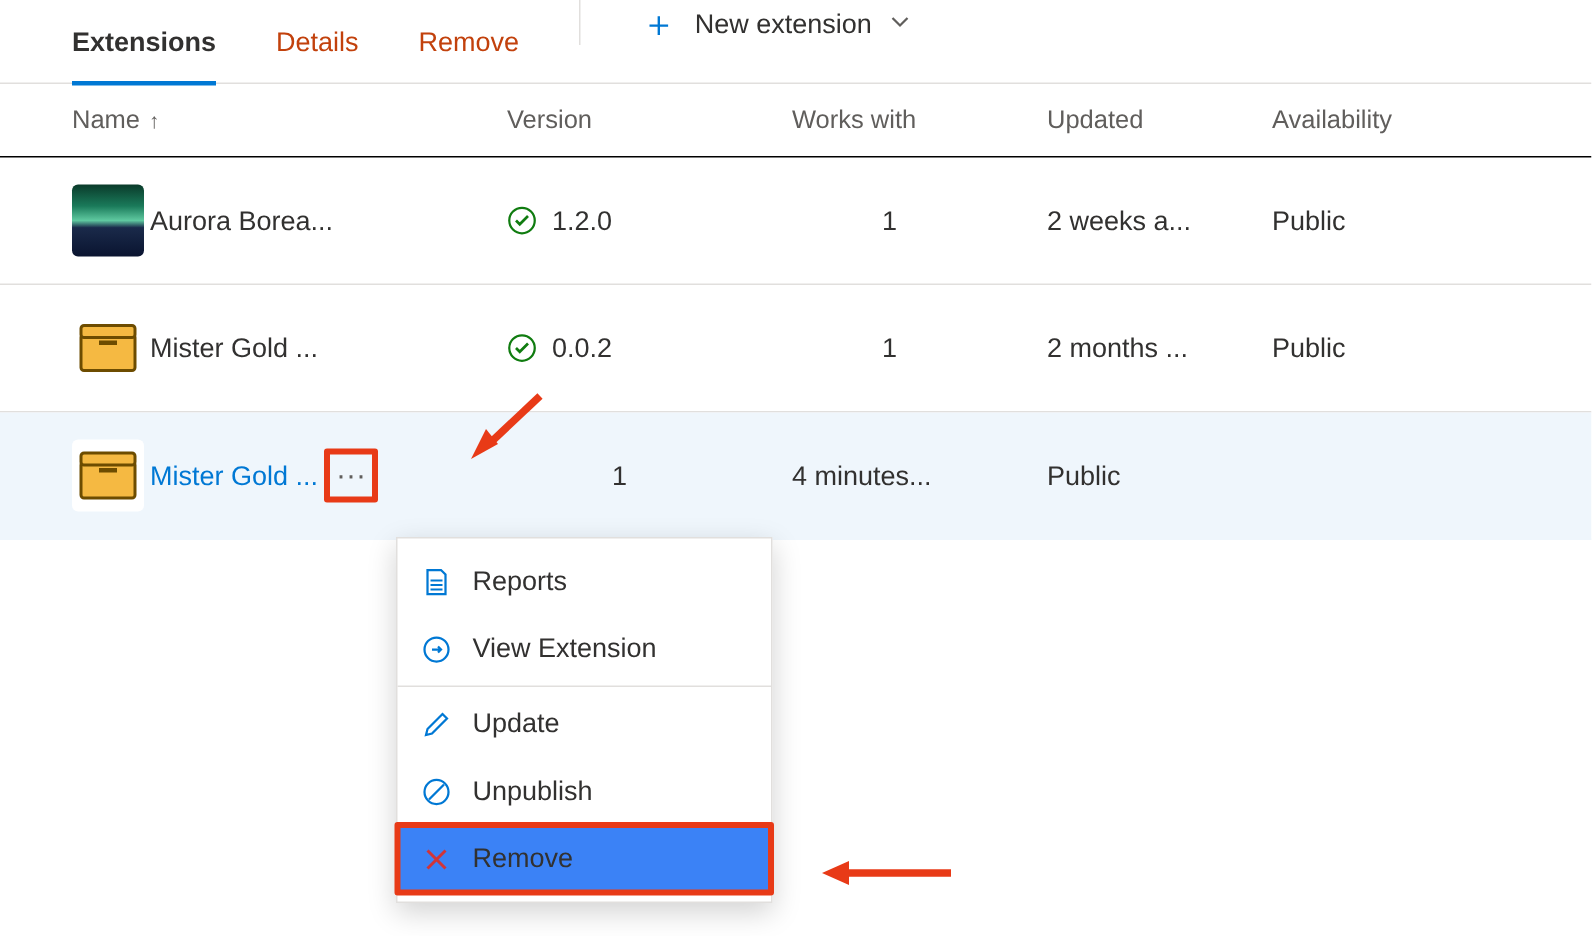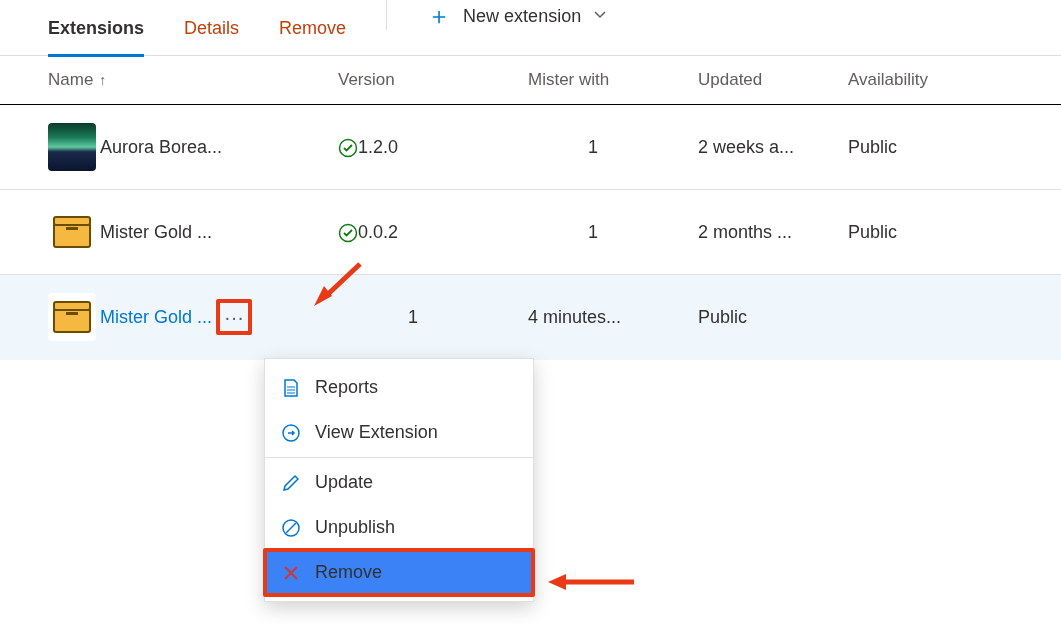--- a/index.html
+++ b/index.html
@@ -97,21 +97,21 @@
       background: #1b1340;
     }
     .thumb.aurora {
       background: linear-gradient(180deg,#0a3a2a 0%,#1a7a5a 30%,#5fc9a0 50%,#1a2a4a 60%,#0a1430 100%);
     }
     .thumb.box {
       background: #fff;
       display:flex; align-items:center; justify-content:center;
     }
     .box-svg { width: 40px; height: 34px; }
-    .versioncell { display:flex; align-items:flex-end; }
+    .versioncell { display:flex; align-items:center; gap:10px;}
     .checkcircle {
       width:20px;height:20px;flex-shrink:0;
     }
     .workswith { text-align:center; justify-content:center; padding-right:40px;}
     .updated, .avail { white-space:nowrap; overflow:hidden; text-overflow:ellipsis;}
 
     
     .more-wrap {
       width: 36px; height: 36px;
       display:flex; align-items:center; justify-content:center;
@@ -121,21 +121,21 @@
       border: 4px solid #e83a17;
       border-radius:2px;
     }
     .dots { font-size: 20px; letter-spacing: 0px; color:#605e5c;}
 
     
     .context-menu {
       position: absolute;
       left: 264px;
       top: 358px;
-      width: 270px;
+      width: 251px;
       background: #fff;
       box-shadow: 0 6px 18px rgba(0,0,0,.18);
       border:1px solid #e1dfdd;
       padding: 6px 0;
     }
     .menu-item {
       display:flex; align-items:center; gap:14px;
       padding: 12px 16px;
       cursor:pointer;
       font-size:18px;
@@ -179,21 +179,21 @@
     </span>
   </div>
 </div>
 
 <div class="thead">
   <div class="th">
     <span>Name</span>
     <span class="sort-arrow">↑</span>
   </div>
   <div class="th">Version</div>
-  <div class="th">Mister with</div>
+  <div class="th">Works with</div>
   <div class="th">Updated</div>
   <div class="th">Availability</div>
 </div>
 
 <div class="row row-0">
   <div class="cell">
     <div class="thumb aurora"></div>
     <span class="extname">Aurora Borea...</span>
   </div>
   <div class="versioncell">

